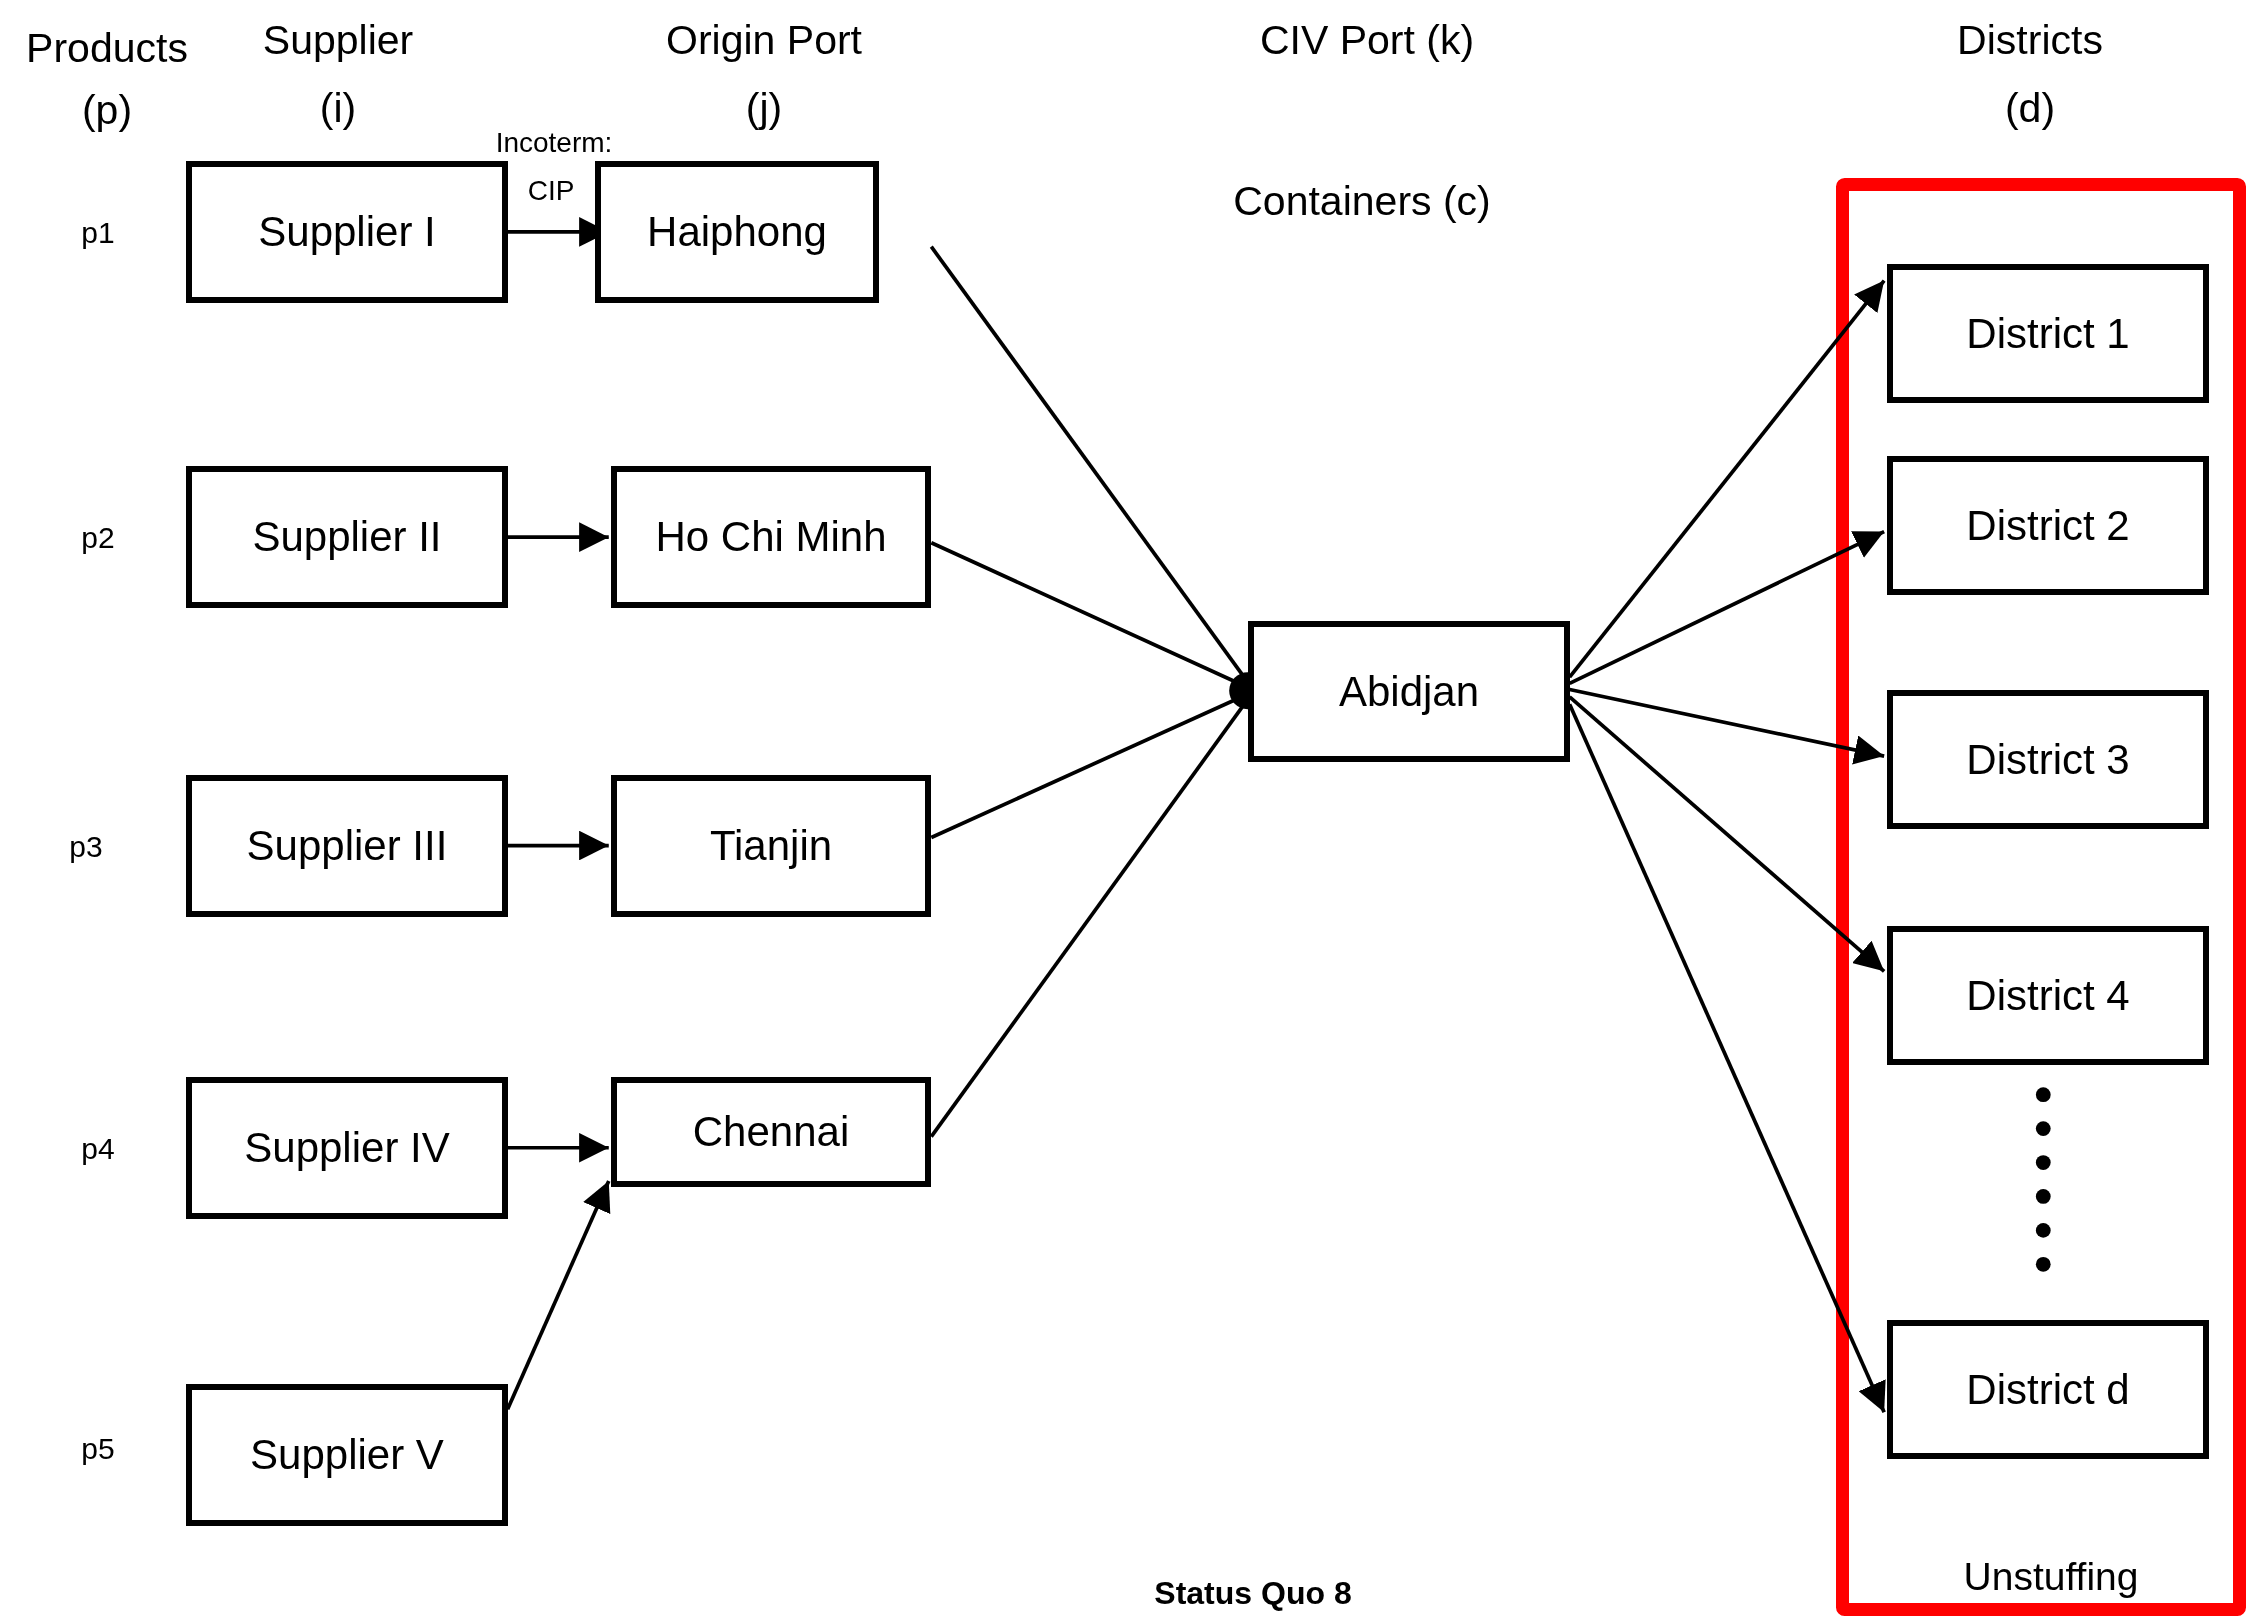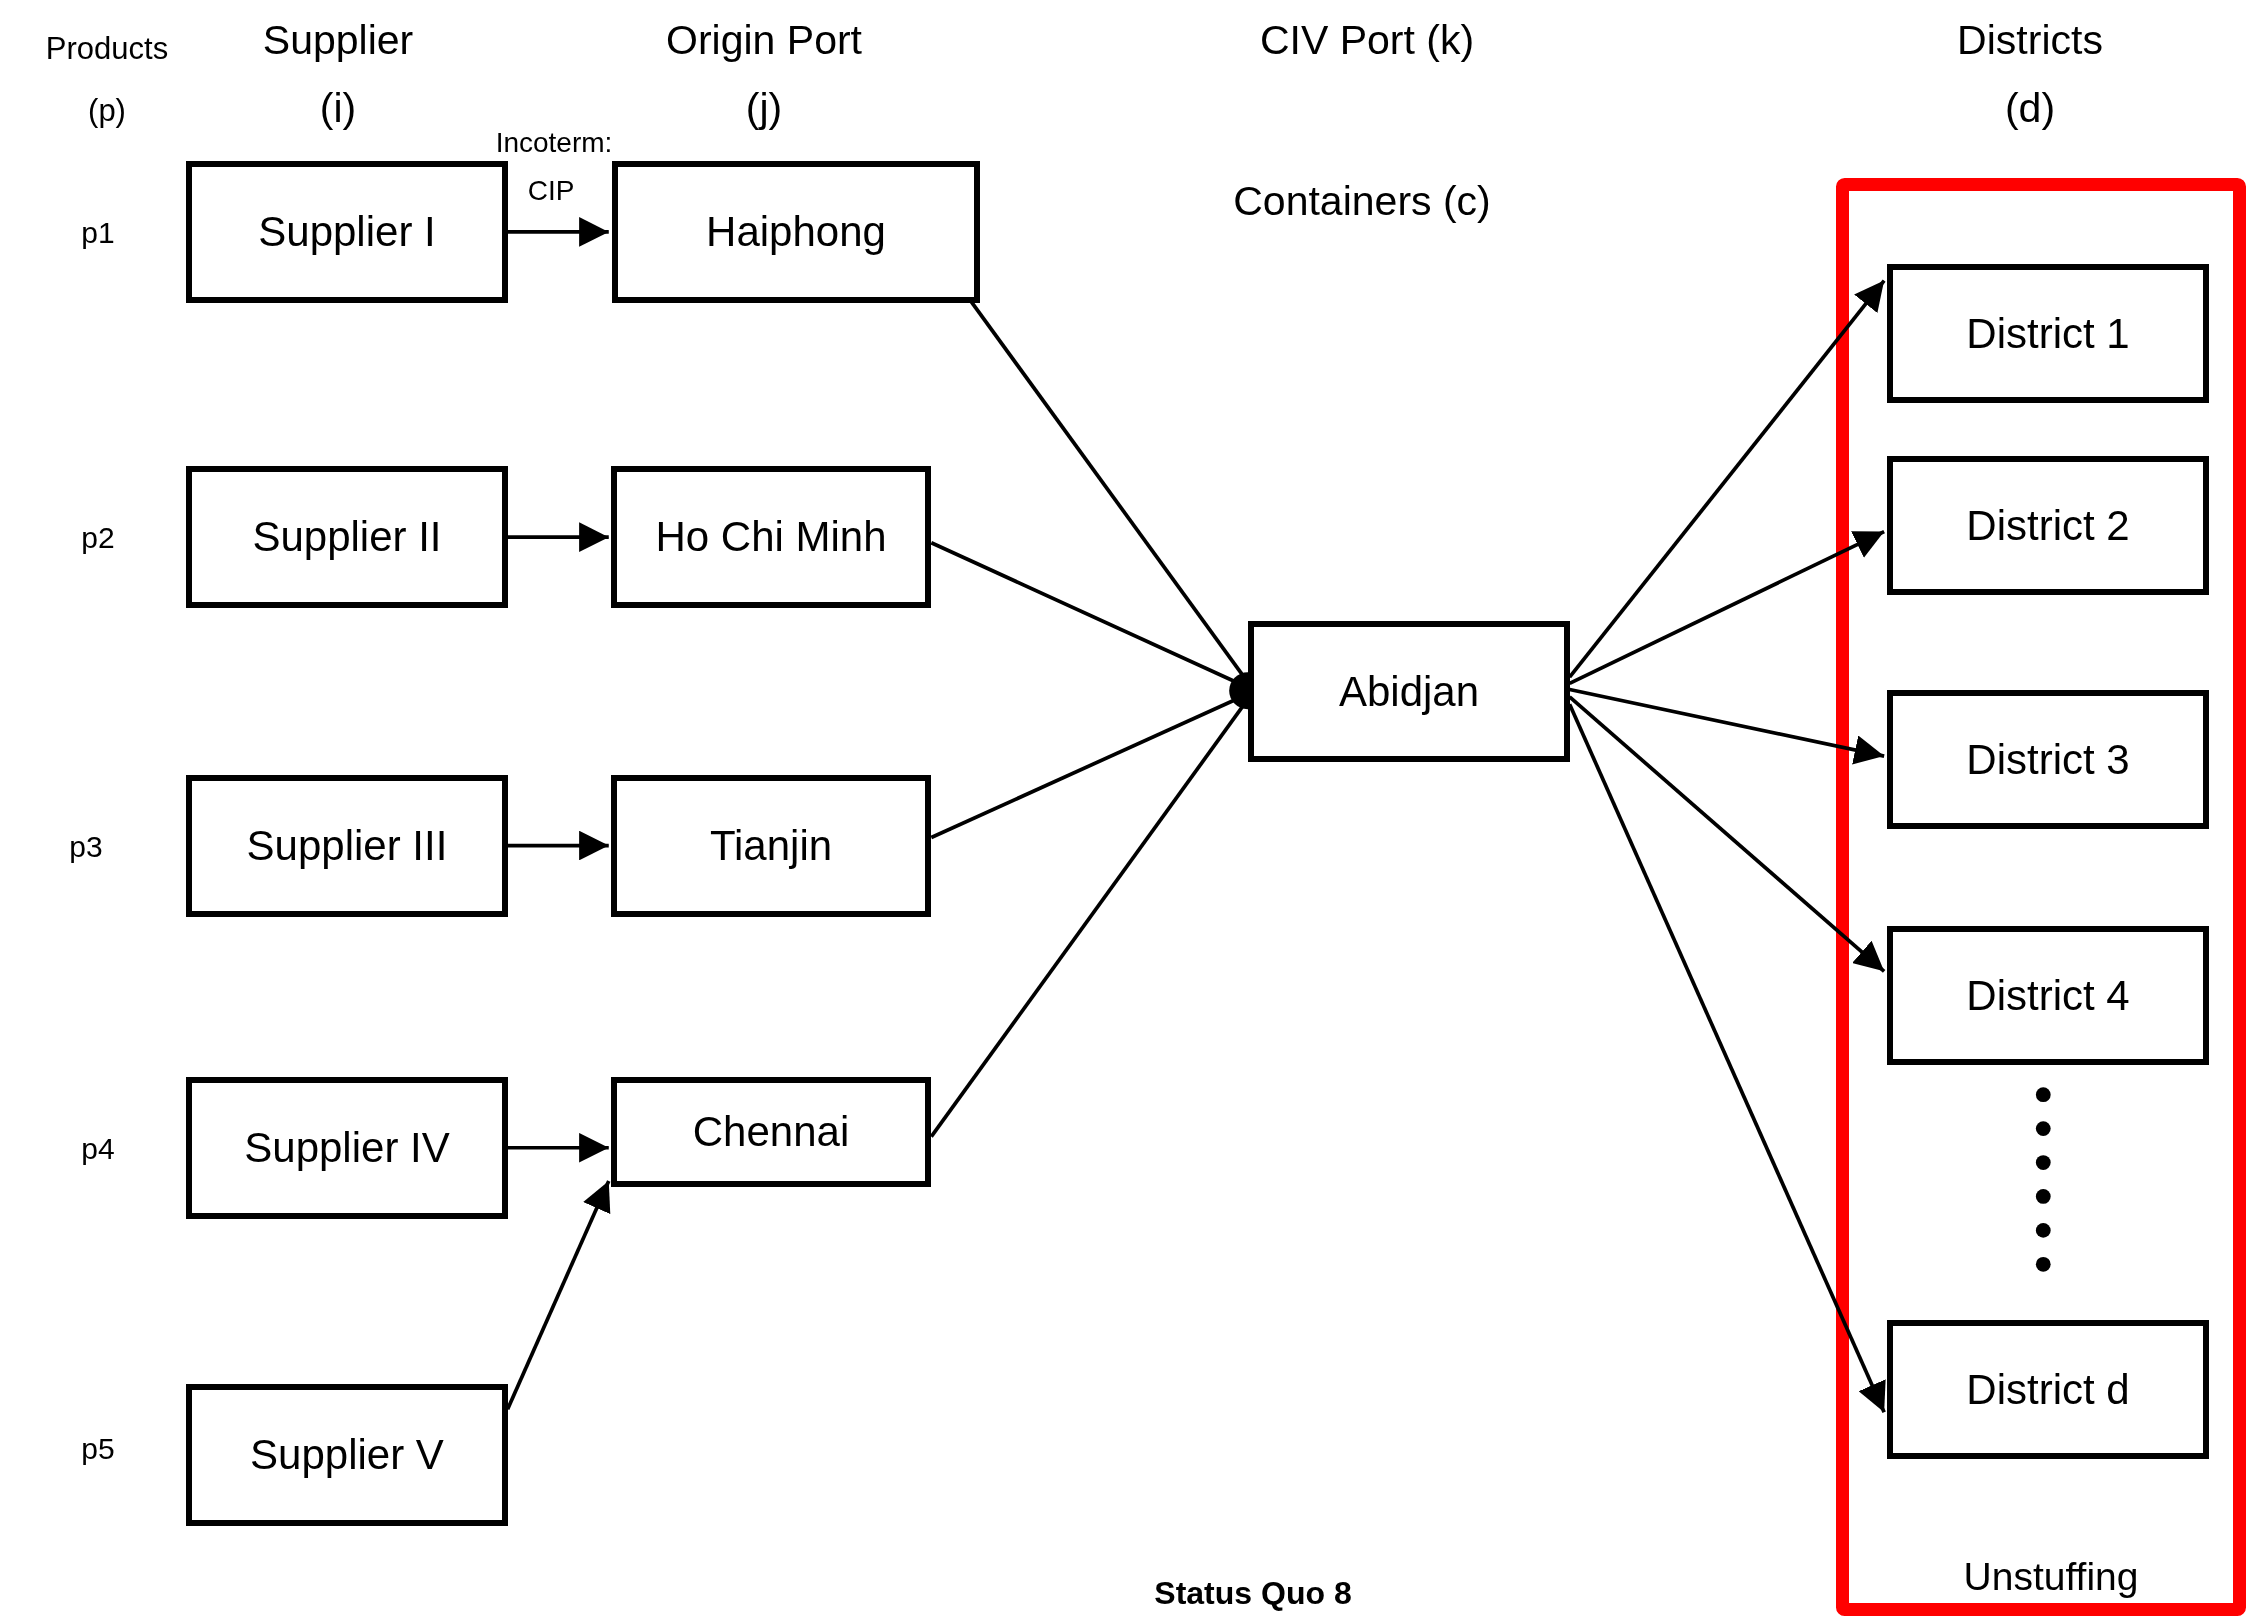--- a/index.html
+++ b/index.html
@@ -13,21 +13,21 @@
   }
   .lbl{
     position:absolute;
     transform:translate(-50%,-50%);
     white-space:nowrap;
     color:#000000;
     line-height:1.1;
     text-align:center;
   }
   .h1{font-size:41px;}
-  .hp{font-size:31px;}
+  .hp{font-size:41px;}
   .sm{font-size:28px;}
   .plbl{font-size:30px;}
   .node{
     position:absolute;
     box-sizing:border-box;
     background:#ffffff;
     border:6.2px solid #000000;
     display:flex;
     align-items:center;
     justify-content:center;
@@ -113,21 +113,21 @@
   <div class="lbl plbl" style="left:86px;top:846px;">p3</div>
   <div class="lbl plbl" style="left:98px;top:1148px;">p4</div>
   <div class="lbl plbl" style="left:98px;top:1410px;margin-top:38px;">p5</div>
 
   <div class="node" style="left:186px;top:161px;width:322px;height:142px;">Supplier I</div>
   <div class="node" style="left:186px;top:466px;width:322px;height:142px;">Supplier II</div>
   <div class="node" style="left:186px;top:775px;width:322px;height:142px;">Supplier III</div>
   <div class="node" style="left:186px;top:1077px;width:322px;height:142px;">Supplier IV</div>
   <div class="node" style="left:186px;top:1384px;width:322px;height:142px;">Supplier V</div>
 
-  <div class="node" style="left:612px;top:161px;width:368px;height:142px;text-align:right;">Haiphong</div>
+  <div class="node" style="left:595px;top:161px;width:284px;height:142px;text-align:right;">Haiphong</div>
   <div class="node" style="left:611px;top:466px;width:320px;height:142px;">Ho Chi Minh</div>
   <div class="node" style="left:611px;top:775px;width:320px;height:142px;">Tianjin</div>
   <div class="node" style="left:611px;top:1077px;width:320px;height:110px;">Chennai</div>
 
   <div class="node" style="left:1248px;top:621px;width:322px;height:141px;">Abidjan</div>
 
   <div class="node" style="left:1887px;top:220px;width:322px;height:139px;margin-top:44px;">District 1</div>
   <div class="node" style="left:1887px;top:456px;width:322px;height:139px;">District 2</div>
   <div class="node" style="left:1887px;top:690px;width:322px;height:139px;">District 3</div>
   <div class="node" style="left:1887px;top:926px;width:322px;height:139px;">District 4</div>

